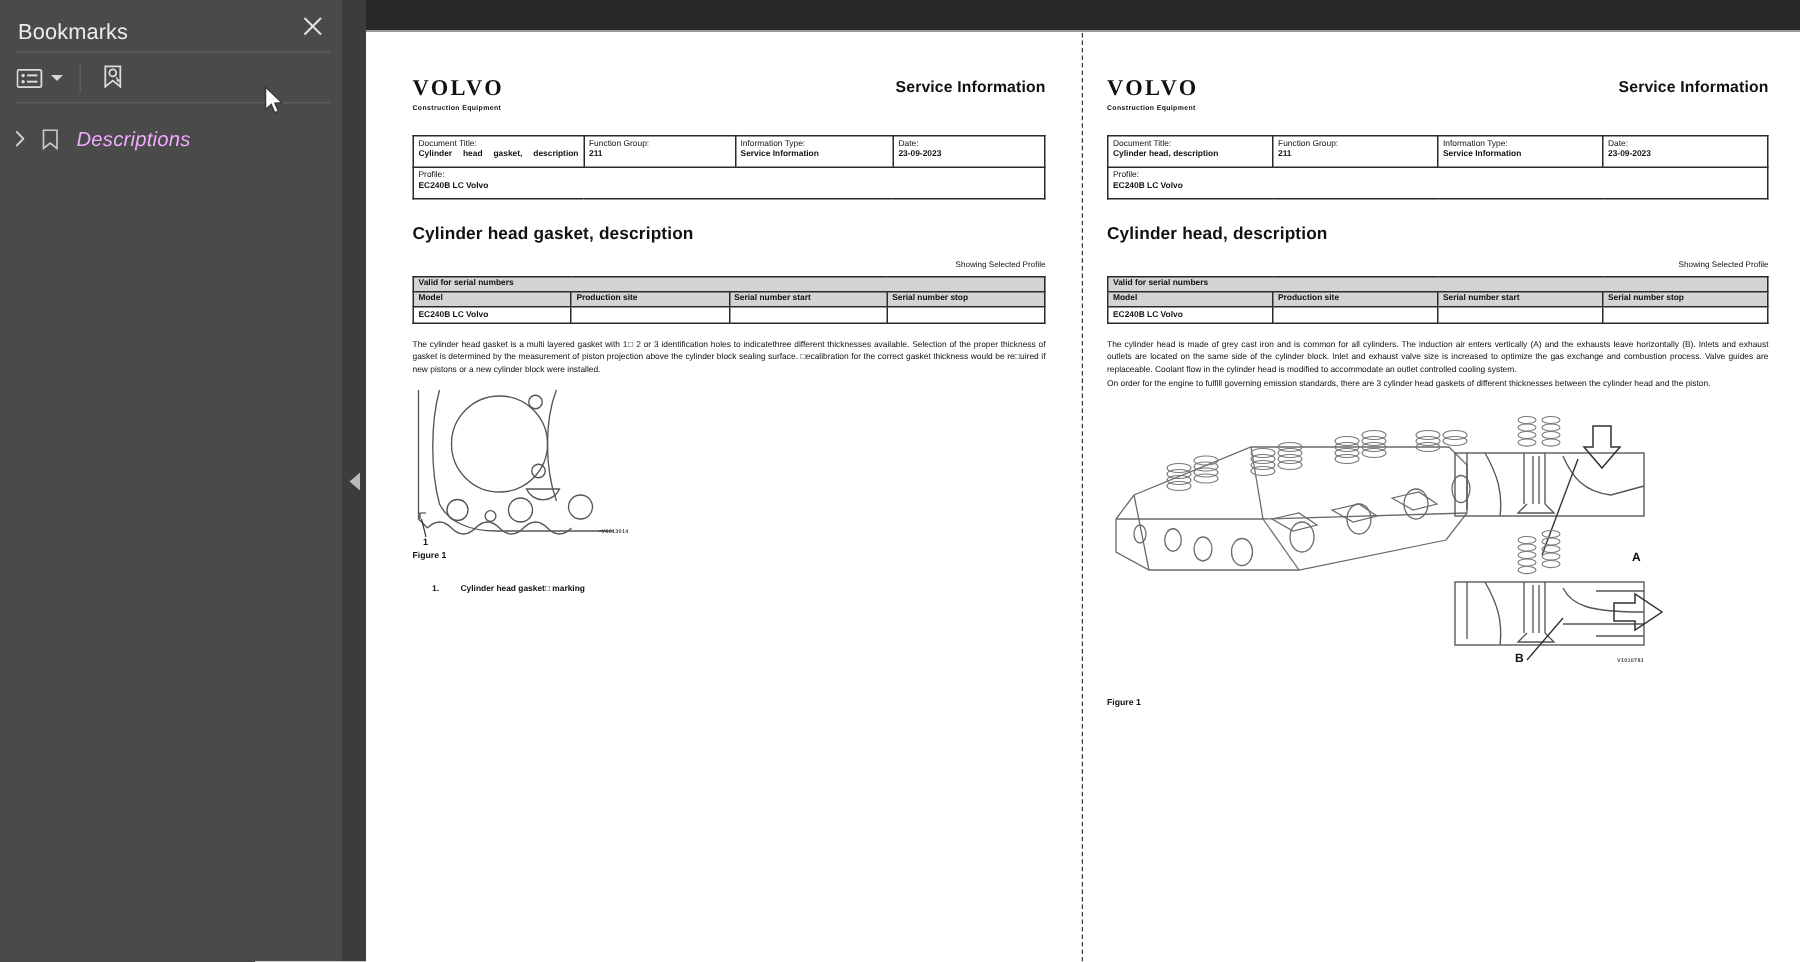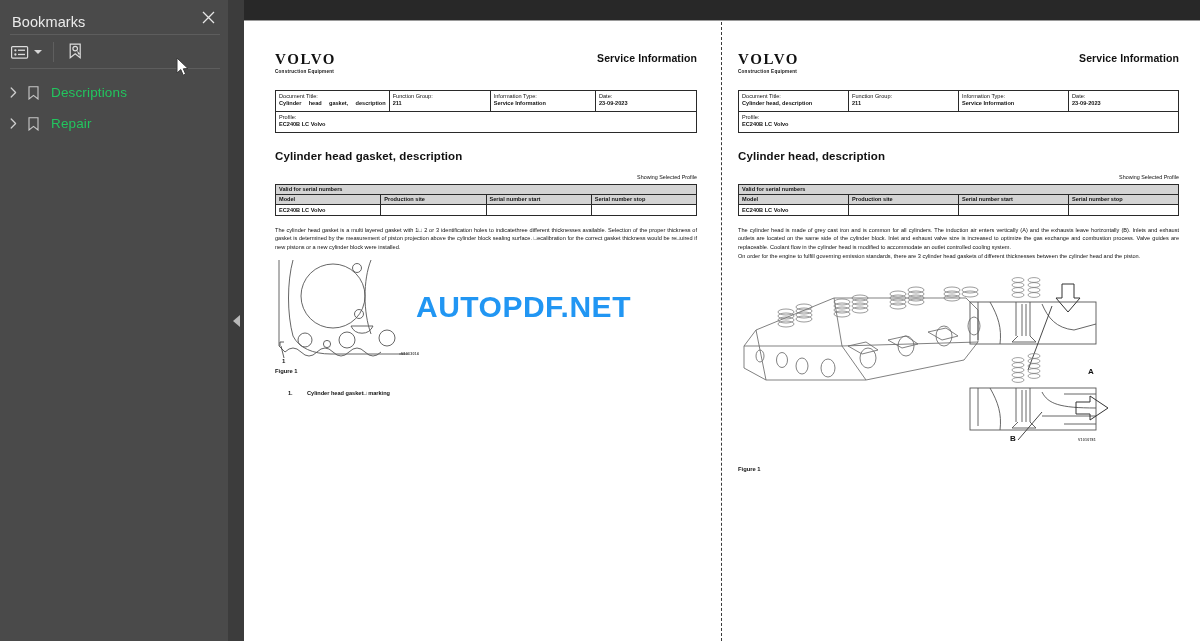--- a/index.html
+++ b/index.html
@@ -77,23 +77,24 @@
   }
   .bm-chevron {
     width: 18px; flex: 0 0 18px;
     display: flex; align-items: center; justify-content: center;
   }
   .bm-icon {
     width: 22px; flex: 0 0 22px;
     display: flex; align-items: center; justify-content: center;
   }
   .bm-label {
-    font-size: 13.5px; color: #22c55e;
+    font-size: 13.5px; color: #f0abfc;
     margin-left: 7px; letter-spacing: 0.15px;
     white-space: nowrap;
+    font-style: italic;
   }
 
   
   .collapse-strip {
     position: absolute; left: 228px; top: 0;
     width: 16px; height: 641px;
     background: #3c3c3c;
     display: flex; align-items: center; justify-content: center;
     cursor: pointer;
   }
@@ -295,33 +296,20 @@
         <span class="bm-icon">
           <svg width="11" height="14" viewBox="0 0 11 14">
             <path d="M1 0.8 h9 v12.2 l-4.5 -3.6 l-4.5 3.6 z" fill="none" stroke="#c9c9c9" stroke-width="1.1"></path>
           </svg>
         </span>
         <span class="bm-label">Descriptions</span>
       </div>
 
 
 
-      <div class="bm-row">
-        <span class="bm-chevron">
-          <svg width="7" height="11" viewBox="0 0 7 11">
-            <path d="M1.2 1 L5.6 5.5 L1.2 10" fill="none" stroke="#cfcfcf" stroke-width="1.25" stroke-linecap="round" stroke-linejoin="round"></path>
-          </svg>
-        </span>
-        <span class="bm-icon">
-          <svg width="11" height="14" viewBox="0 0 11 14">
-            <path d="M1 0.8 h9 v12.2 l-4.5 -3.6 l-4.5 3.6 z" fill="none" stroke="#c9c9c9" stroke-width="1.1"></path>
-          </svg>
-        </span>
-        <span class="bm-label">Repair</span>
-      </div>
 
 
 
     </div>
   </aside>
 
   <div class="collapse-strip">
     <span class="collapse-tri"></span>
   </div>
 
@@ -422,21 +410,20 @@
 
         <div class="figure-caption" style="margin-top:4px;">Figure 1</div>
 
         <div class="legend-item" style="margin-top:16px;">
           <span class="legend-num">1.</span>
           <span>Cylinder head gasket□ marking</span>
         </div>
 
       </div>
 
-      <div class="watermark" style="left:172px;top:268px;">AUTOPDF.NET</div>
     </section>
 
     <section class="page page-right">
       <div class="page-inner">
 
         <div class="doc-head">
           <div class="volvo-block">
             <div class="volvo-word">VOLVO</div>
             <div class="volvo-sub">Construction Equipment</div>
           </div>

